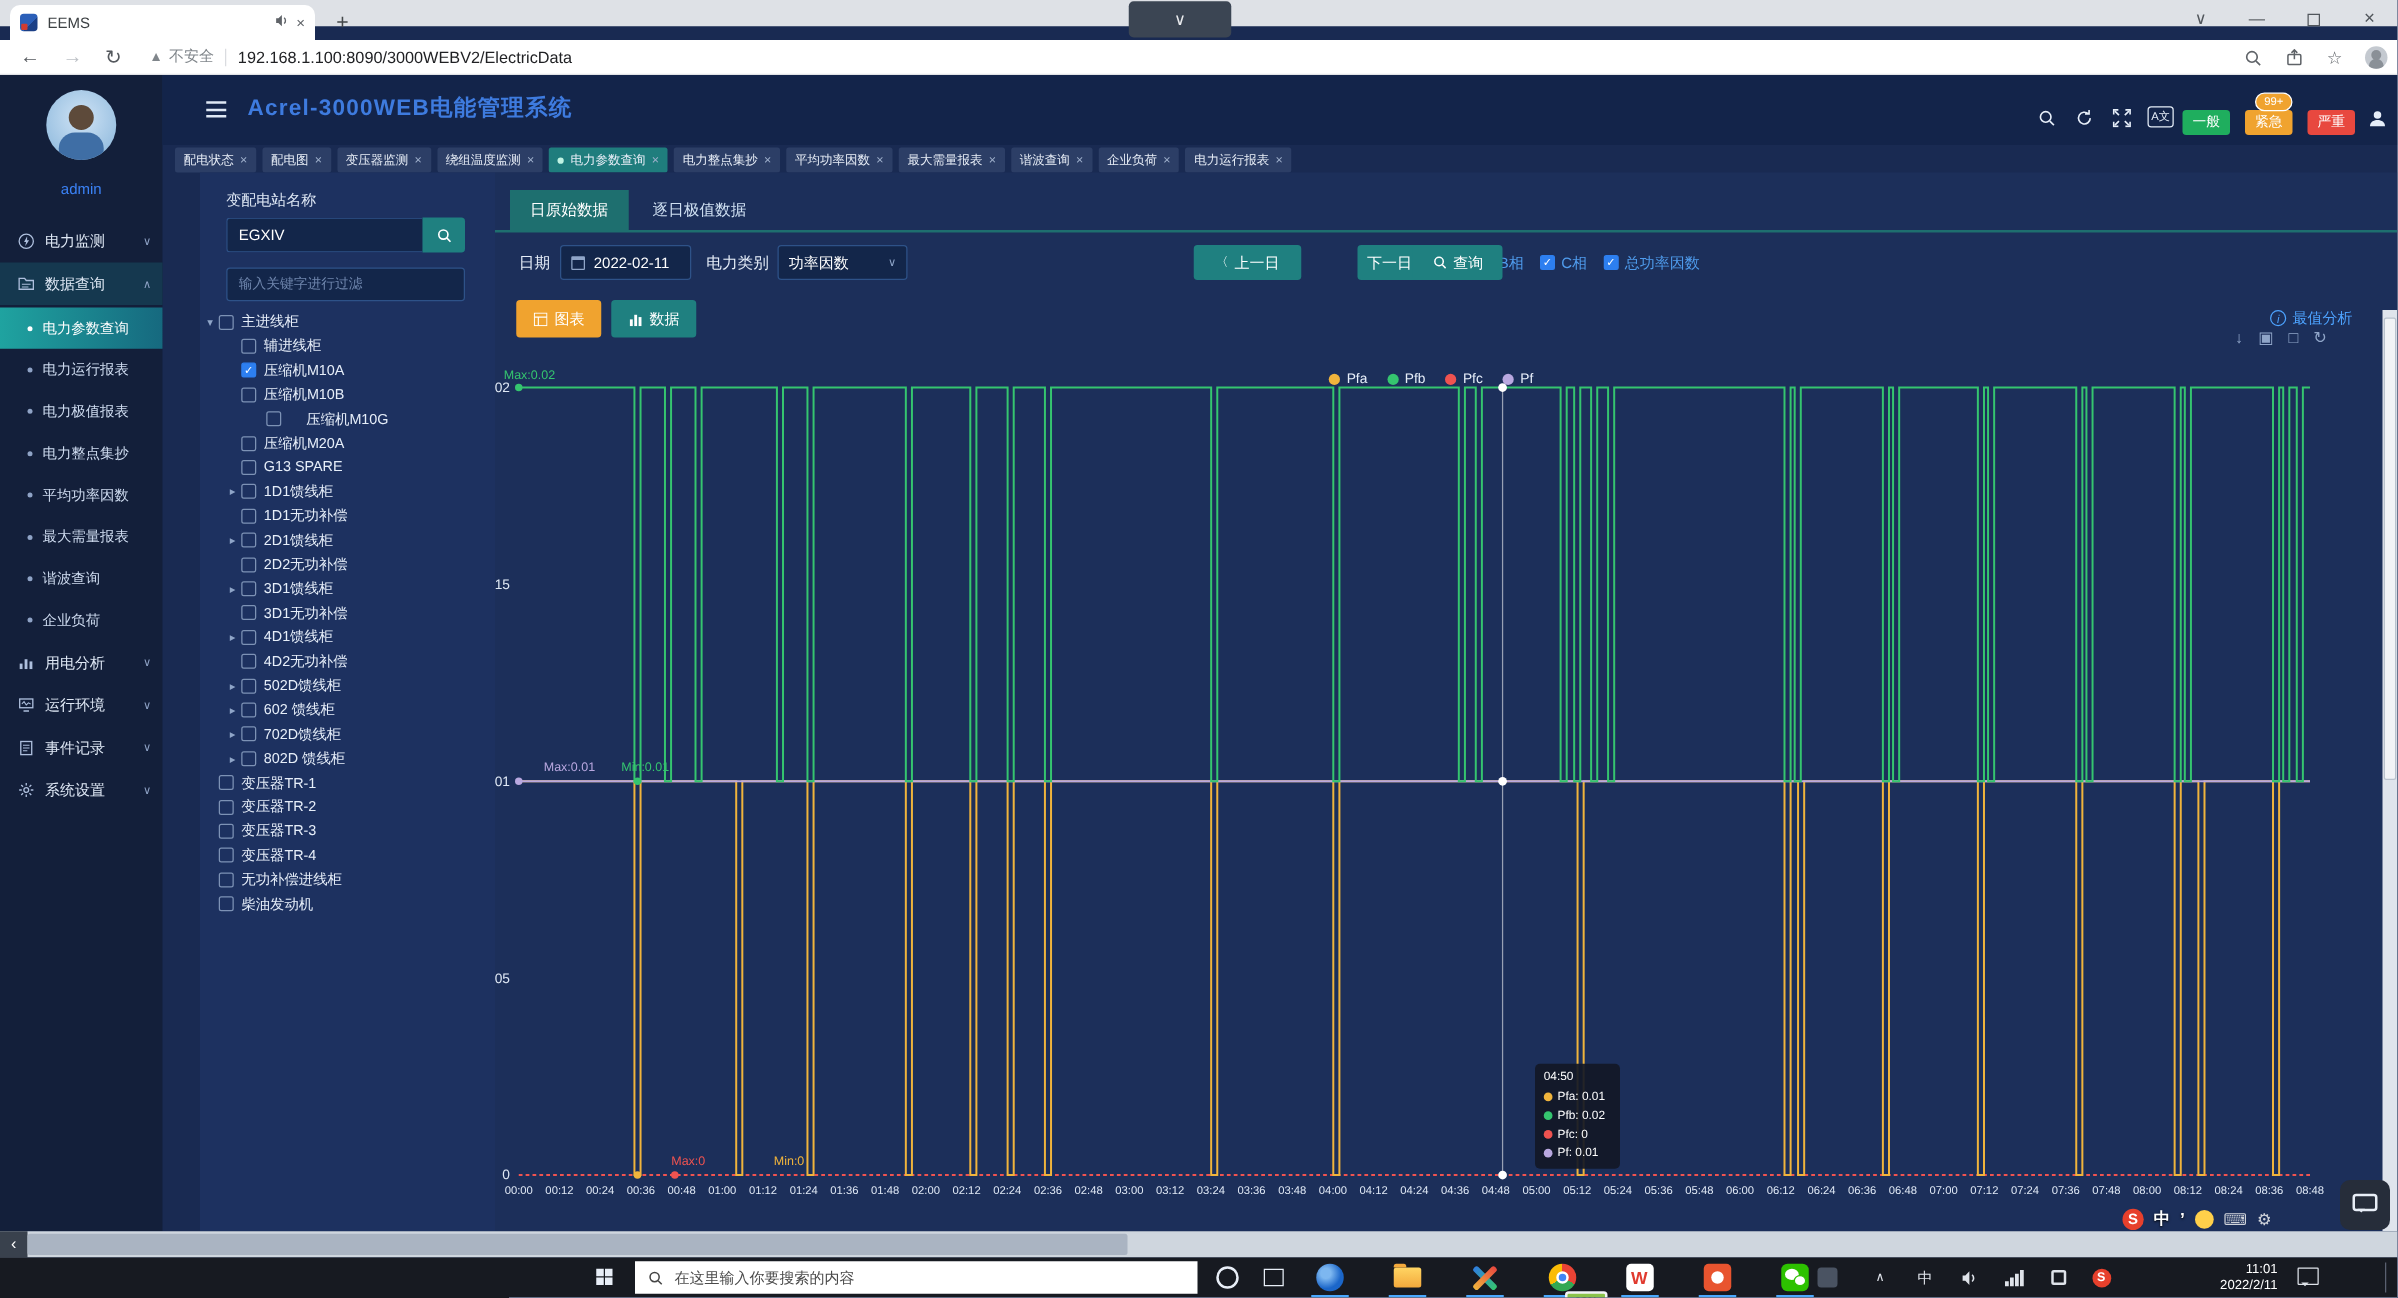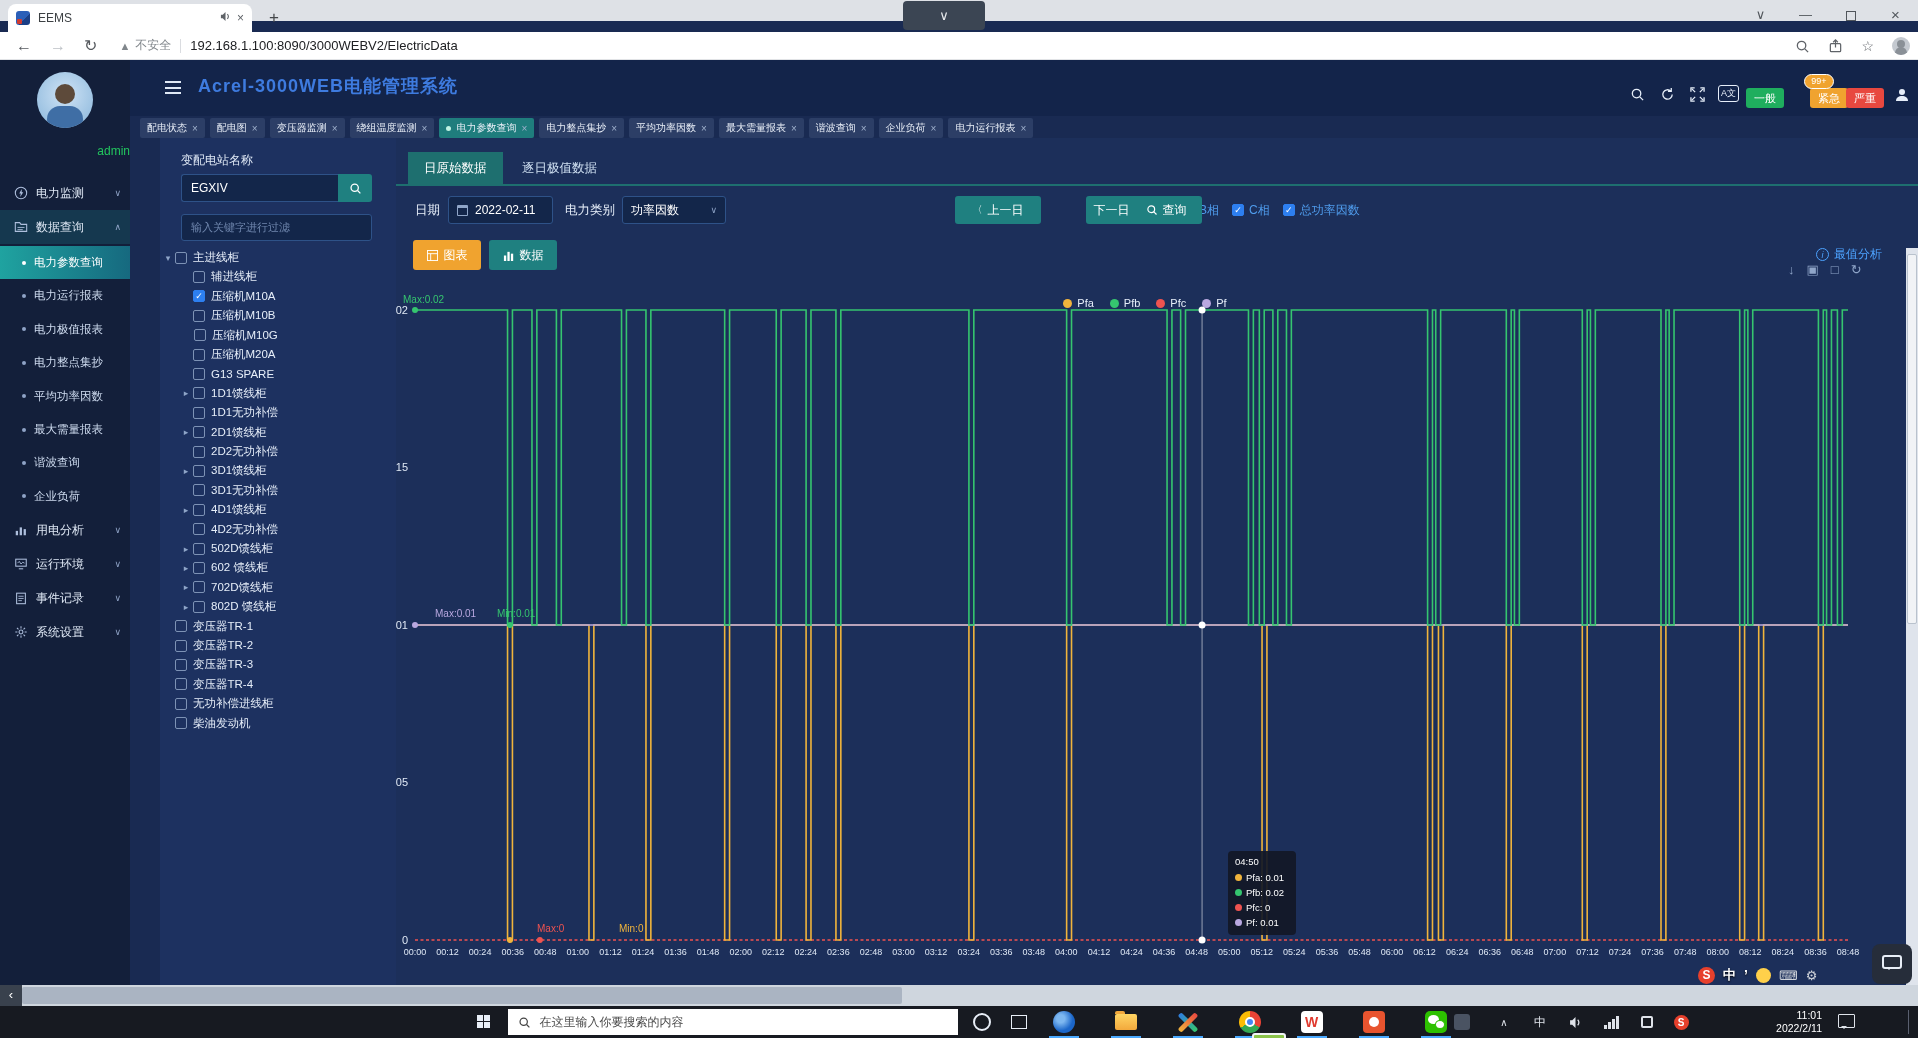--- a/index.html
+++ b/index.html
@@ -31,21 +31,21 @@
   .star { color:#5f6368; font-size:14px; }
   .avatarmini { width:18px; height:18px; border-radius:50%; background:#c4c9d0; position:relative; overflow:hidden; }
   .avatarmini:after { content:""; position:absolute; left:5px; top:3px; width:8px; height:8px; border-radius:50%; background:#8a9097; box-shadow:0 9px 0 2px #8a9097; }
 
   
   #app { position:absolute; left:0; top:60px; width:1918px; height:925px; background:#192a52; overflow:hidden; }
   #sidebar { position:absolute; left:0; top:0; width:130px; height:925px; background:#131f3a; }
   #avatar { position:absolute; left:37px; top:12px; width:56px; height:56px; border-radius:50%; background:radial-gradient(circle at 50% 40%, #cfe3f5 0%, #9cc2e2 70%, #7aa8cf 100%); overflow:hidden; }
   #avatar:before { content:""; position:absolute; left:18px; top:12px; width:20px; height:20px; border-radius:50%; background:#5d4a3a; }
   #avatar:after { content:""; position:absolute; left:10px; top:34px; width:36px; height:26px; border-radius:14px; background:#3f6ea5; }
-  #adminname { position:absolute; left:0; top:84px; width:130px; text-align:right; color:#22c55e; font-size:12px; }
+  #adminname { position:absolute; left:0; top:84px; width:130px; text-align:center; color:#3b82f6; font-size:12px; }
   .navsec { position:absolute; left:0; width:130px; height:34px; display:flex; align-items:center; color:#dfe8f5; font-size:12px; }
   .navsec .ico { width:14px; height:14px; margin:0 8px 0 14px; color:#aebfdd; }
   .navsec .chev { position:absolute; right:9px; font-size:9px; color:#8fa3c6; }
   .navsec.hl { background:#15384f; }
   .subitem { position:absolute; left:0; width:130px; height:33px; display:flex; align-items:center; color:#cfdcf0; font-size:11.5px; }
   .subitem .blt { width:4px; height:4px; border-radius:50%; background:#8fa3c6; margin:0 8px 0 22px; }
   .subitem.act { background:linear-gradient(90deg,#1fa3a0,#16697f); color:#fff; }
   .subitem.act .blt { background:#fff; }
 
   #appheader { position:absolute; left:130px; top:0; width:1788px; height:56px; background:#13244a; }
@@ -327,21 +327,21 @@
         <svg width="15" height="15" viewBox="0 0 16 16">
             <path d="M13 8a5 5 0 1 1-1.5-3.6M12 1v3.5H8.5" fill="none" stroke="#e6eef9" stroke-width="1.4"></path>
           </svg></span>
       <span class="hicon" style="left:1560px;">
         <svg width="15" height="15" viewBox="0 0 16 16" stroke="#e6eef9" stroke-width="1.4" fill="none">
             <path d="M1 5V1h4M11 1h4v4M15 11v4h-4M5 15H1v-4"></path>
             <path d="M2 2l3.5 3.5M14 2l-3.5 3.5M14 14l-3.5-3.5M2 14l3.5-3.5"></path>
           </svg></span>
       <span class="hicon" style="left:1588px; top:25px; border:1px solid #e6eef9; border-radius:3px; font-size:9px; padding:1px 2px;">A文</span>
       <span class="alarm-btn" style="left:1616px; width:38px; background:#1fae5e;">一般</span>
-      <span class="alarm-btn" style="left:1666px; width:38px; background:#f0a32f;margin-left:14px;">紧急</span>
+      <span class="alarm-btn" style="left:1666px; width:38px; background:#f0a32f;">紧急</span>
       <span id="badge99">99+</span>
       <span class="alarm-btn" style="left:1716px; width:38px; background:#e8483f;">严重</span>
       <span class="hicon" style="left:1764px;">
         <svg width="16" height="16" viewBox="0 0 16 16" fill="#e6eef9">
             <circle cx="8" cy="5" r="3"></circle>
             <path d="M2 14c0-3.3 2.7-5 6-5s6 1.7 6 5z"></path>
           </svg></span>
     </div>
 
     <div id="chips">
@@ -413,21 +413,21 @@
             <span>辅进线柜</span>
           </div>
           <div class="trow" style="top: 148.8px; padding-left: 33px;">
             <span class="cb on">✓</span>
             <span>压缩机M10A</span>
           </div>
           <div class="trow" style="top: 168.2px; padding-left: 33px;">
             <span class="cb"></span>
             <span>压缩机M10B</span>
           </div>
-          <div class="trow" style="top: 187.6px; padding-left: 34px;">
+          <div class="trow" style="top: 187.6px; padding-left: 53px; gap: 14px;">
             <span class="cb"></span>
             <span>压缩机M10G</span>
           </div>
           <div class="trow" style="top: 207px; padding-left: 33px;">
             <span class="cb"></span>
             <span>压缩机M20A</span>
           </div>
           <div class="trow" style="top: 226.4px; padding-left: 33px;">
             <span class="cb"></span>
             <span>G13 SPARE</span>

